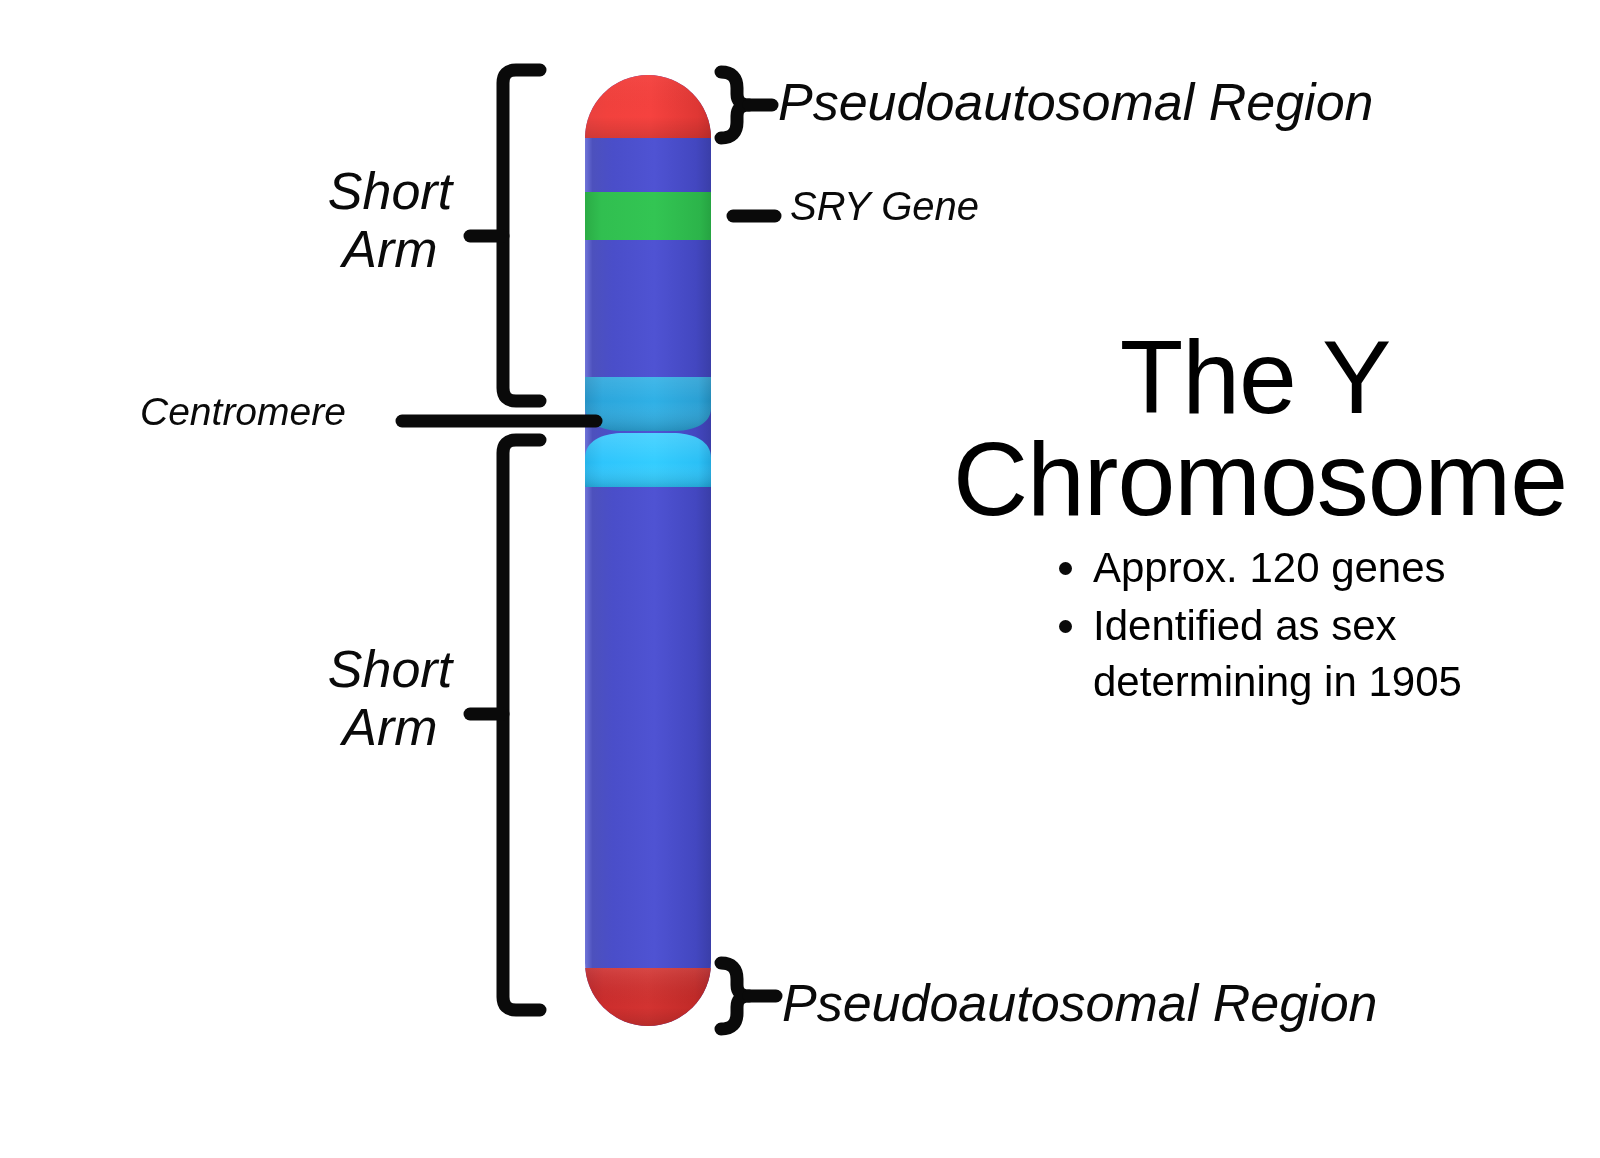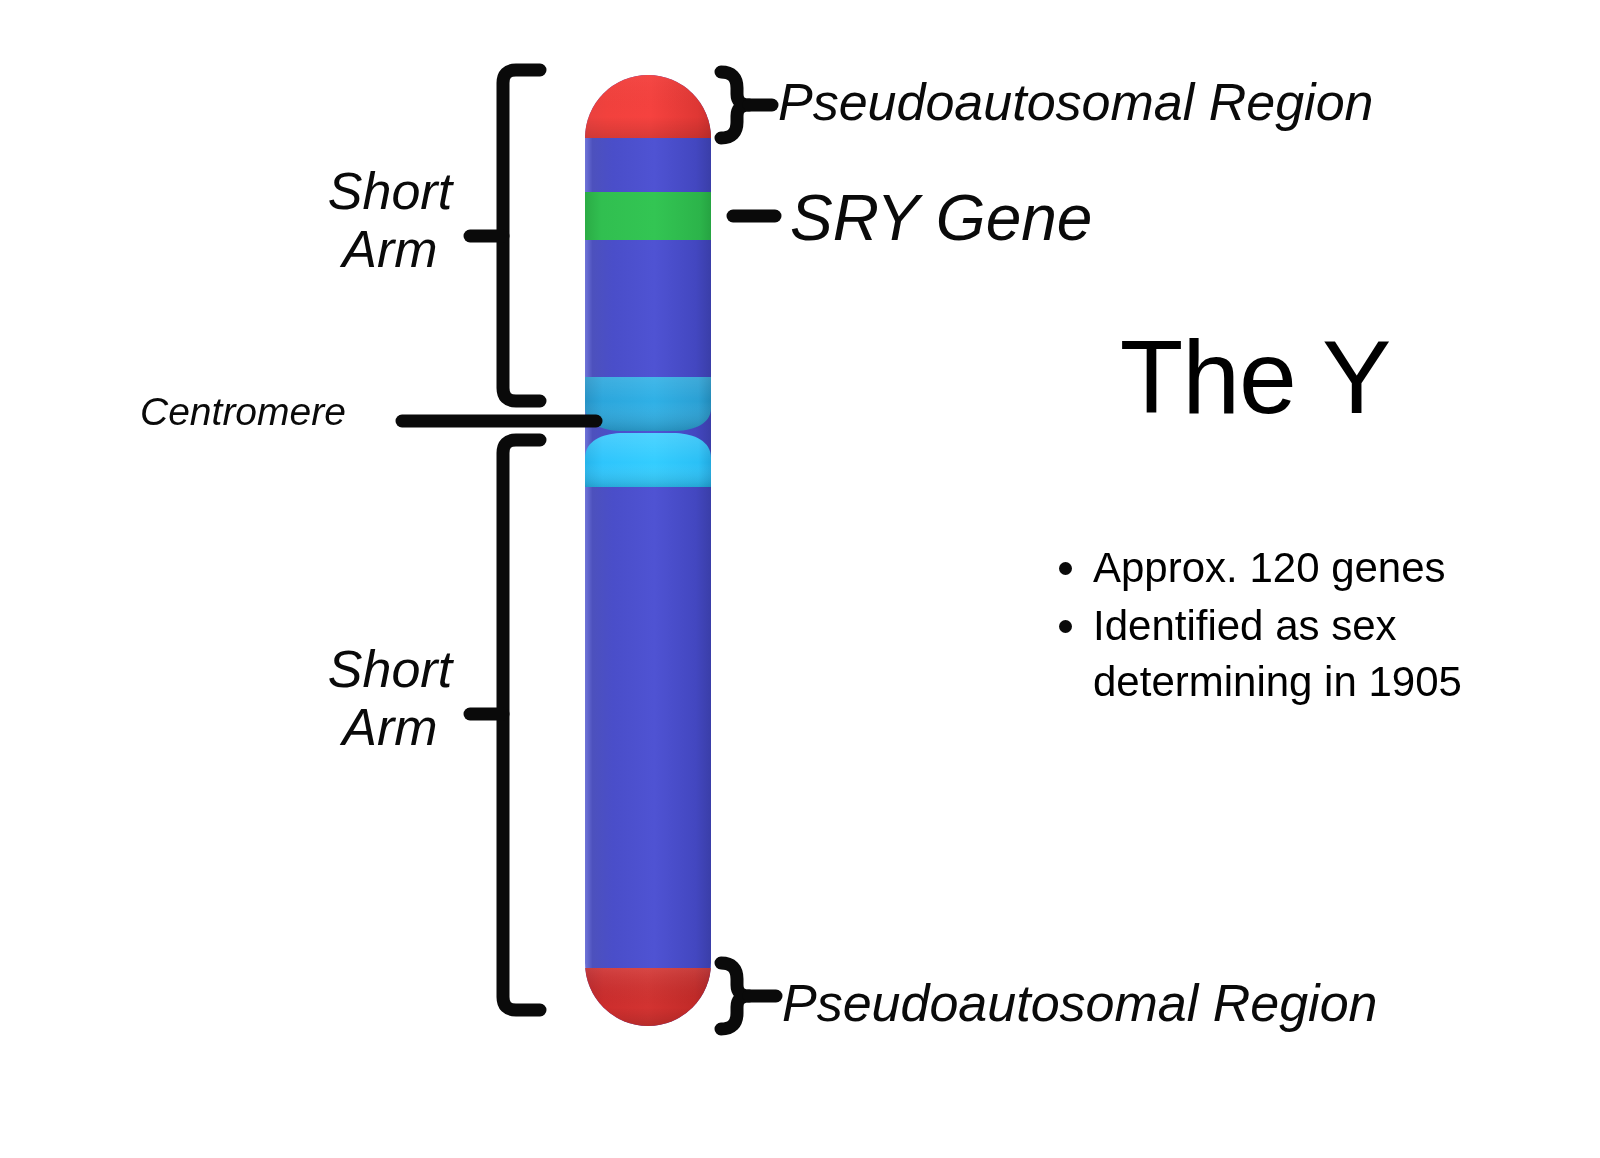--- a/index.html
+++ b/index.html
@@ -80,21 +80,21 @@
   #label-long-arm  { left: 300px; top: 640px; width: 180px; }
 
   #label-centromere {
     left: 140px;
     top: 392px;
     font-size: 39px;
   }
   #label-sry {
     left: 790px;
     top: 186px;
-    font-size: 64px;
+    font-size: 40px;
   }
   #label-par-top {
     left: 778px;
     top: 76px;
     font-size: 52px;
   }
   #label-par-bottom {
     left: 782px;
     top: 977px;
     font-size: 52px;
@@ -245,20 +245,21 @@
                L 737 985
                Q 737 996 749 996
                Q 737 996 737 1007
                L 737 1013
                Q 737 1029 721 1029"></path>
       <path d="M 749 996 L 776 996"></path>
     </g>
   </svg>
 
   <div class="title-line" id="title-line-1">The Y</div>
+  <div class="title-line" id="title-line-2">Chromosome</div>
 
   <div id="facts">
     <div class="fact-row">
       <span class="fact-bullet"></span>
       <span class="fact-text">Approx. 120 genes</span>
     </div>
     <div class="fact-row">
       <span class="fact-bullet"></span>
       <span class="fact-text two-line" style="white-space: pre-line;">Identified as sex
 determining in 1905</span>

